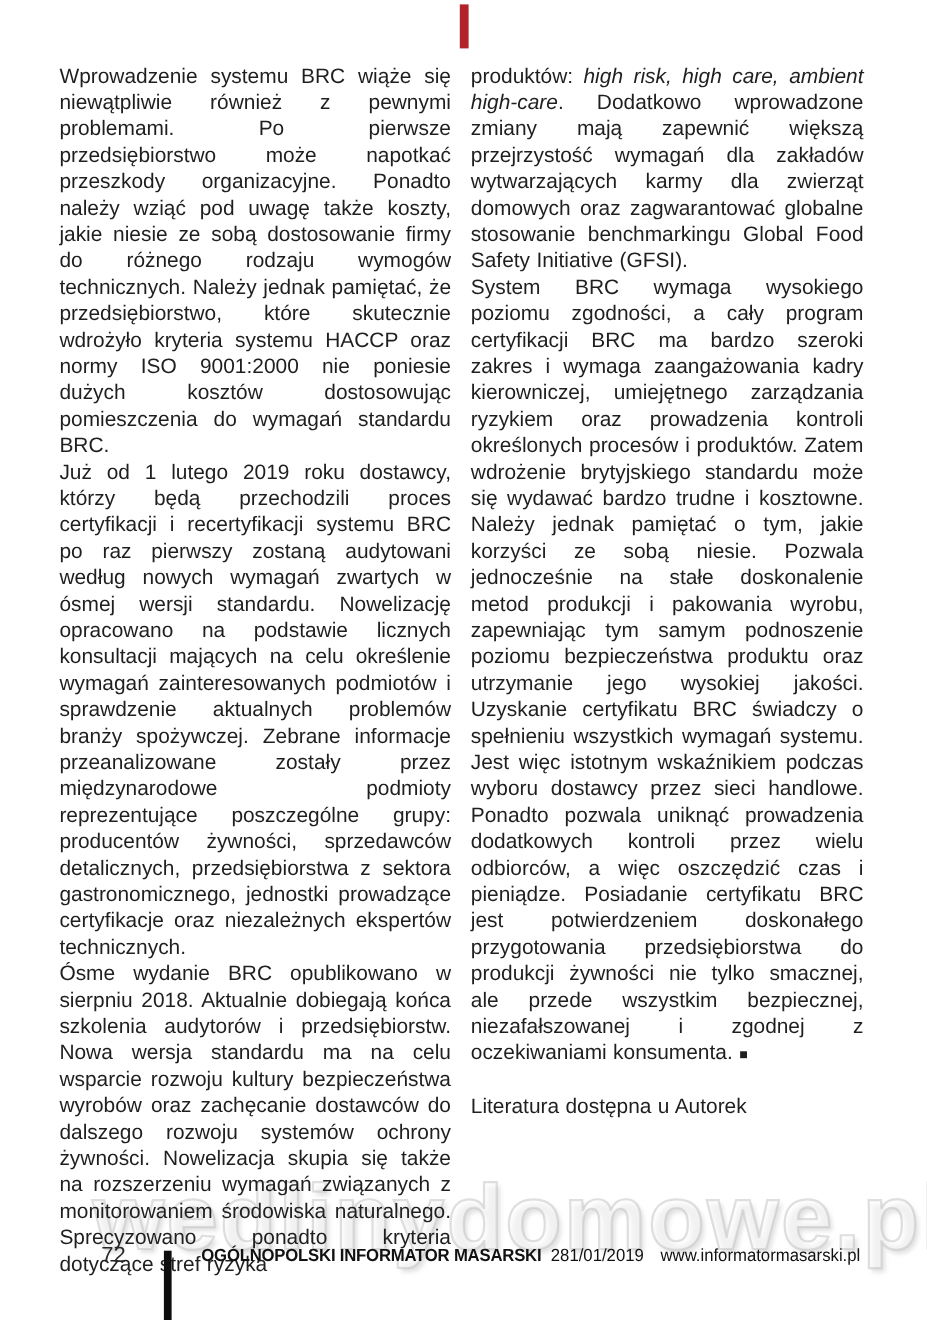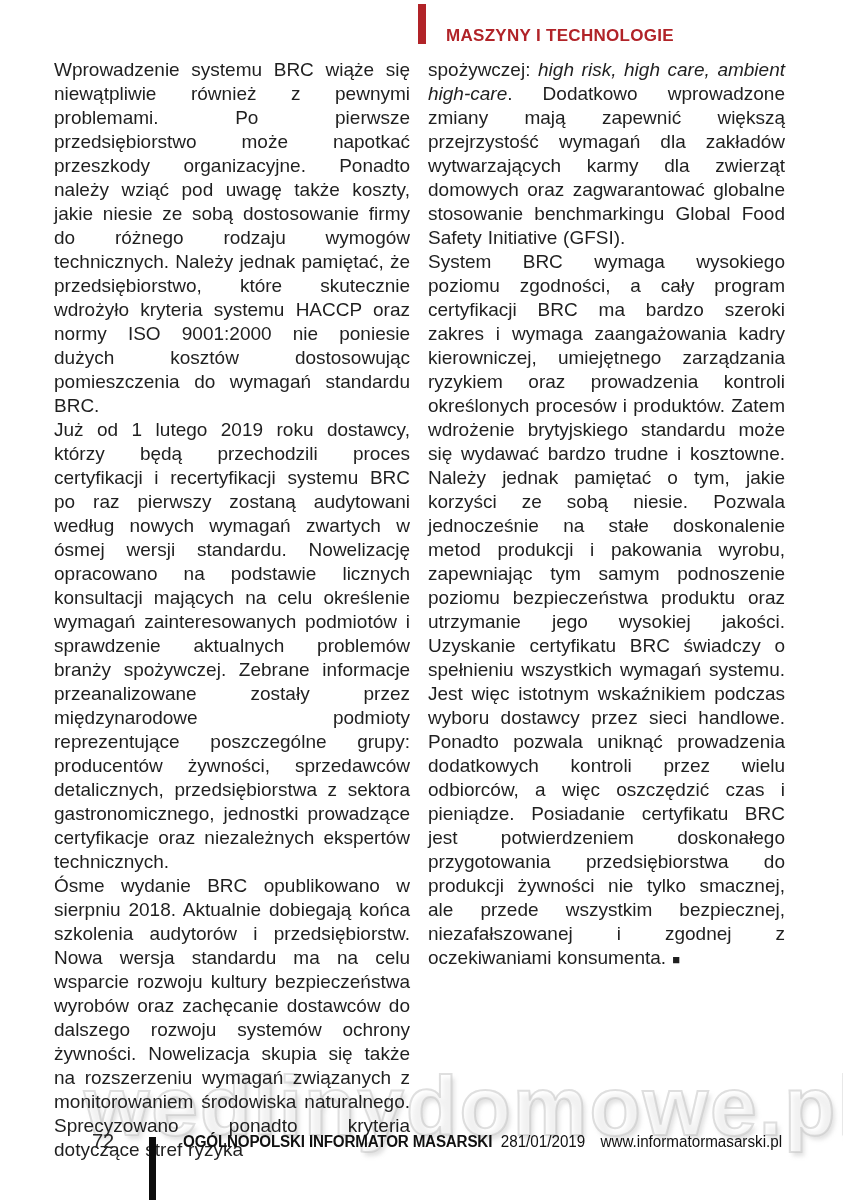--- a/index.html
+++ b/index.html
@@ -108,33 +108,33 @@
     margin-left:16px;
     font-weight:normal;
   }
 </style>
 </head>
 <body>
 
 <div class="page">
 
   <div class="section-bar"></div>
-  <div class="section-title">MASZYNY I TECHNOLOGIE</div>
 
   <div class="watermark">wedlinydomowe.pl</div>
 
   <div class="col col-left">
     <p>Wprowadzenie systemu BRC wiąże się niewątpliwie również z pewnymi problemami. Po pierwsze przedsiębiorstwo może napotkać przeszkody organizacyjne. Ponadto należy wziąć pod uwagę także koszty, jakie niesie ze sobą dostosowanie firmy do różnego rodzaju wymogów technicznych. Należy jednak pamiętać, że przedsiębiorstwo, które skutecznie wdrożyło kryteria systemu HACCP oraz normy ISO 9001:2000 nie poniesie dużych kosztów dostosowując pomieszczenia do wymagań standardu BRC.</p>
     <p>Już od 1 lutego 2019 roku dostawcy, którzy będą przechodzili proces certyfikacji i recertyfikacji systemu BRC po raz pierwszy zostaną audytowani według nowych wymagań zwartych w ósmej wersji standardu. Nowelizację opracowano na podstawie licznych konsultacji mających na celu określenie wymagań zainteresowanych podmiotów i sprawdzenie aktualnych problemów branży spożywczej. Zebrane informacje przeanalizowane zostały przez międzynarodowe podmioty reprezentujące poszczególne grupy: producentów żywności, sprzedawców detalicznych, przedsiębiorstwa z sektora gastronomicznego, jednostki prowadzące certyfikacje oraz niezależnych ekspertów technicznych.</p>
     <p>Ósme wydanie BRC opublikowano w sierpniu 2018. Aktualnie dobiegają końca szkolenia audytorów i przedsiębiorstw. Nowa wersja standardu ma na celu wsparcie rozwoju kultury bezpieczeństwa wyrobów oraz zachęcanie dostawców do dalszego rozwoju systemów ochrony żywności. Nowelizacja skupia się także na rozszerzeniu wymagań związanych z monitorowaniem środowiska naturalnego. Sprecyzowano ponadto kryteria dotyczące stref ryzyka</p>
   </div>
 
   <div class="col col-right">
-    <p><span>spożywczej: </span><span class="italic">high risk, high care, ambient high-care</span><span>. Dodatkowo wprowadzone zmiany mają zapewnić większą przejrzystość wymagań dla zakładów wytwarzających karmy dla zwierząt domowych oraz zagwarantować globalne stosowanie benchmarkingu Global Food Safety Initiative (GFSI).</span></p>
+    <p><span>produktów: </span><span class="italic">high risk, high care, ambient high-care</span><span>. Dodatkowo wprowadzone zmiany mają zapewnić większą przejrzystość wymagań dla zakładów wytwarzających karmy dla zwierząt domowych oraz zagwarantować globalne stosowanie benchmarkingu Global Food Safety Initiative (GFSI).</span></p>
     <p><span>System BRC wymaga wysokiego poziomu zgodności, a cały program certyfikacji BRC ma bardzo szeroki zakres i wymaga zaangażowania kadry kierowniczej, umiejętnego zarządzania ryzykiem oraz prowadzenia kontroli określonych procesów i produktów. Zatem wdrożenie brytyjskiego standardu może się wydawać bardzo trudne i kosztowne. Należy jednak pamiętać o tym, jakie korzyści ze sobą niesie. Pozwala jednocześnie na stałe doskonalenie metod produkcji i pakowania wyrobu, zapewniając tym samym podnoszenie poziomu bezpieczeństwa produktu oraz utrzymanie jego wysokiej jakości. Uzyskanie certyfikatu BRC świadczy o spełnieniu wszystkich wymagań systemu. Jest więc istotnym wskaźnikiem podczas wyboru dostawcy przez sieci handlowe. Ponadto pozwala uniknąć prowadzenia dodatkowych kontroli przez wielu odbiorców, a więc oszczędzić czas i pieniądze. Posiadanie certyfikatu BRC jest potwierdzeniem doskonałego przygotowania przedsiębiorstwa do produkcji żywności nie tylko smacznej, ale przede wszystkim bezpiecznej, niezafałszowanej i zgodnej z oczekiwaniami konsumenta.</span><span class="end-mark">■</span></p>
+    <p class="note">Literatura dostępna u Autorek</p>
   </div>
 
   <div class="page-number">72</div>
   <div class="footer-bar"></div>
   <div class="footer-line">
     <span class="journal">OGÓLNOPOLSKI INFORMATOR MASARSKI</span><span class="issue">281/01/2019</span><span class="website">www.informatormasarski.pl</span>
   </div>
 
 </div>
 

